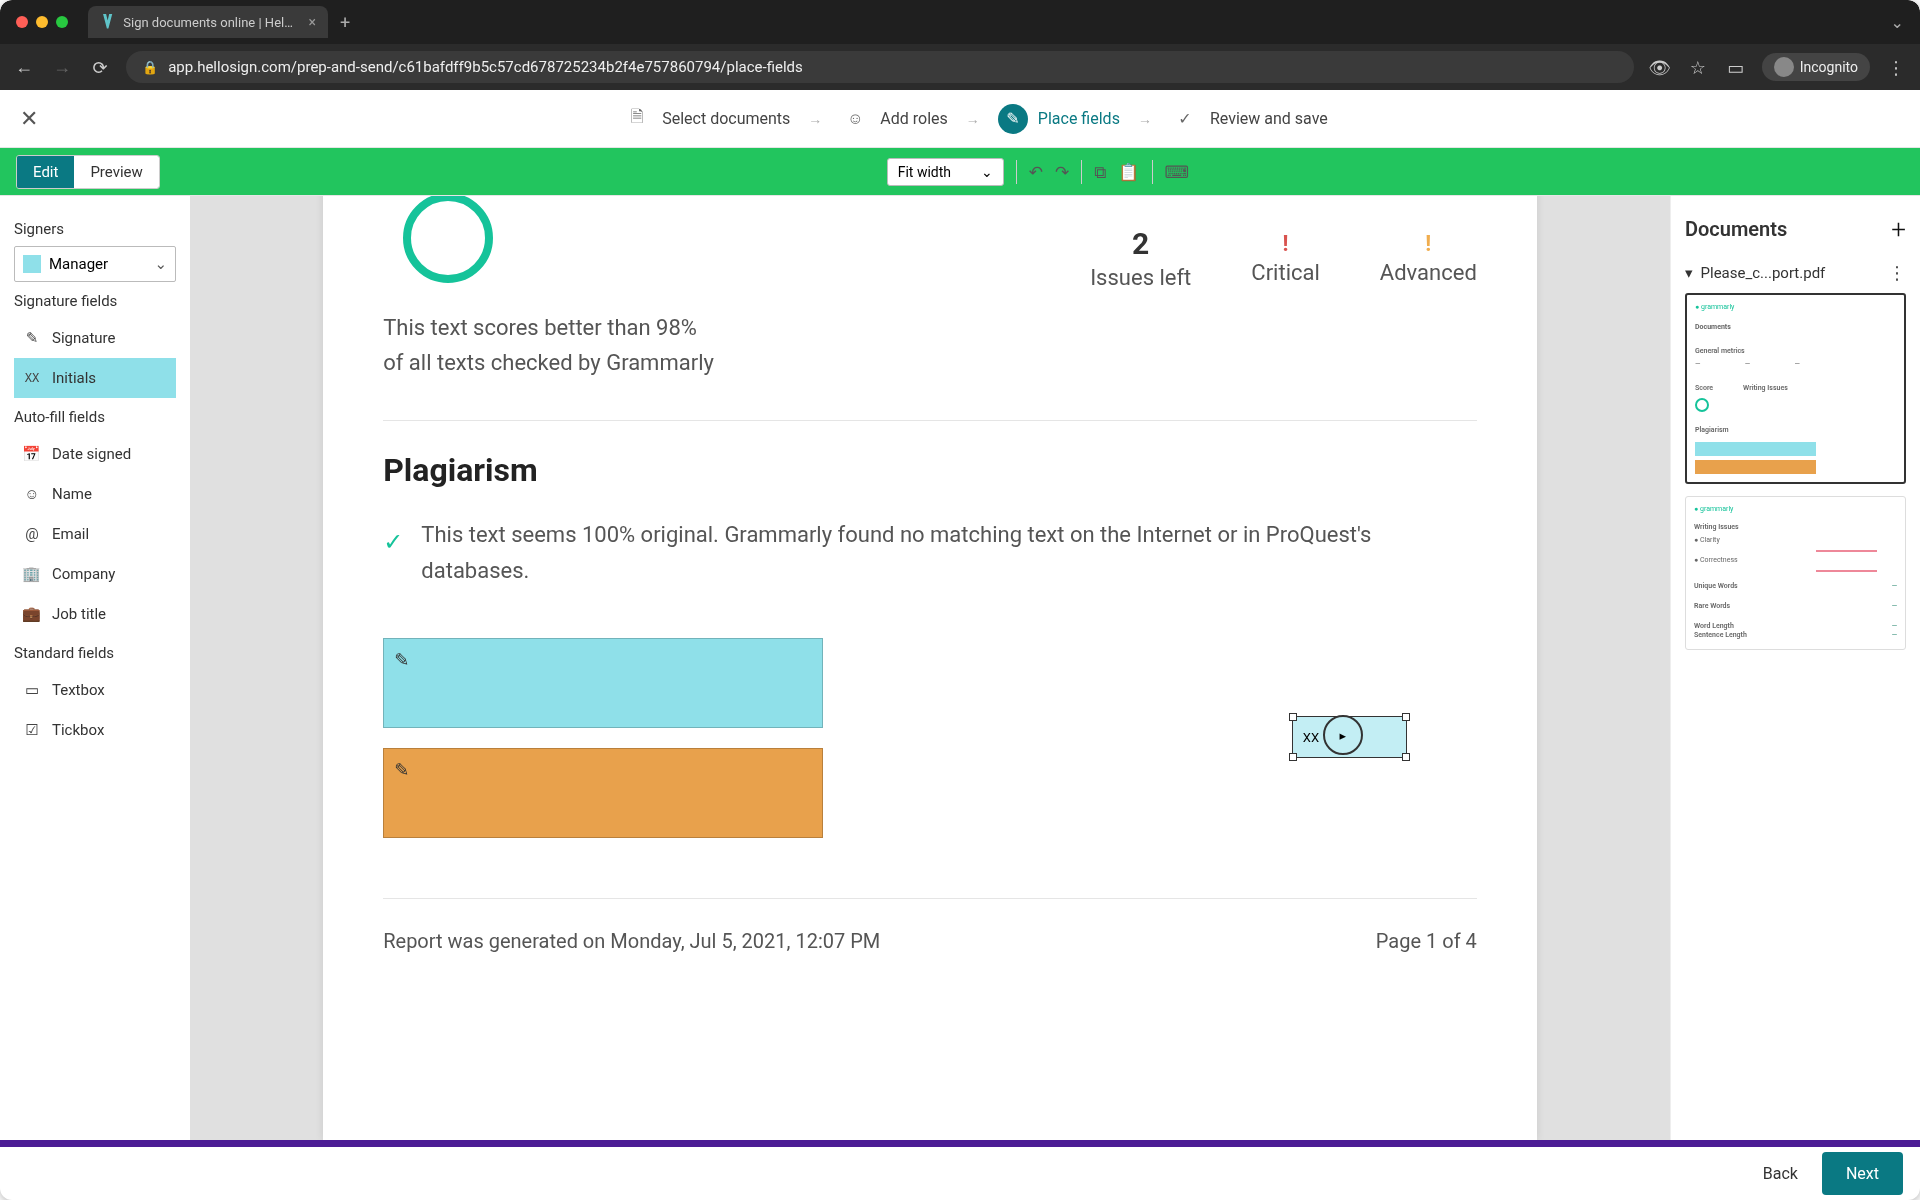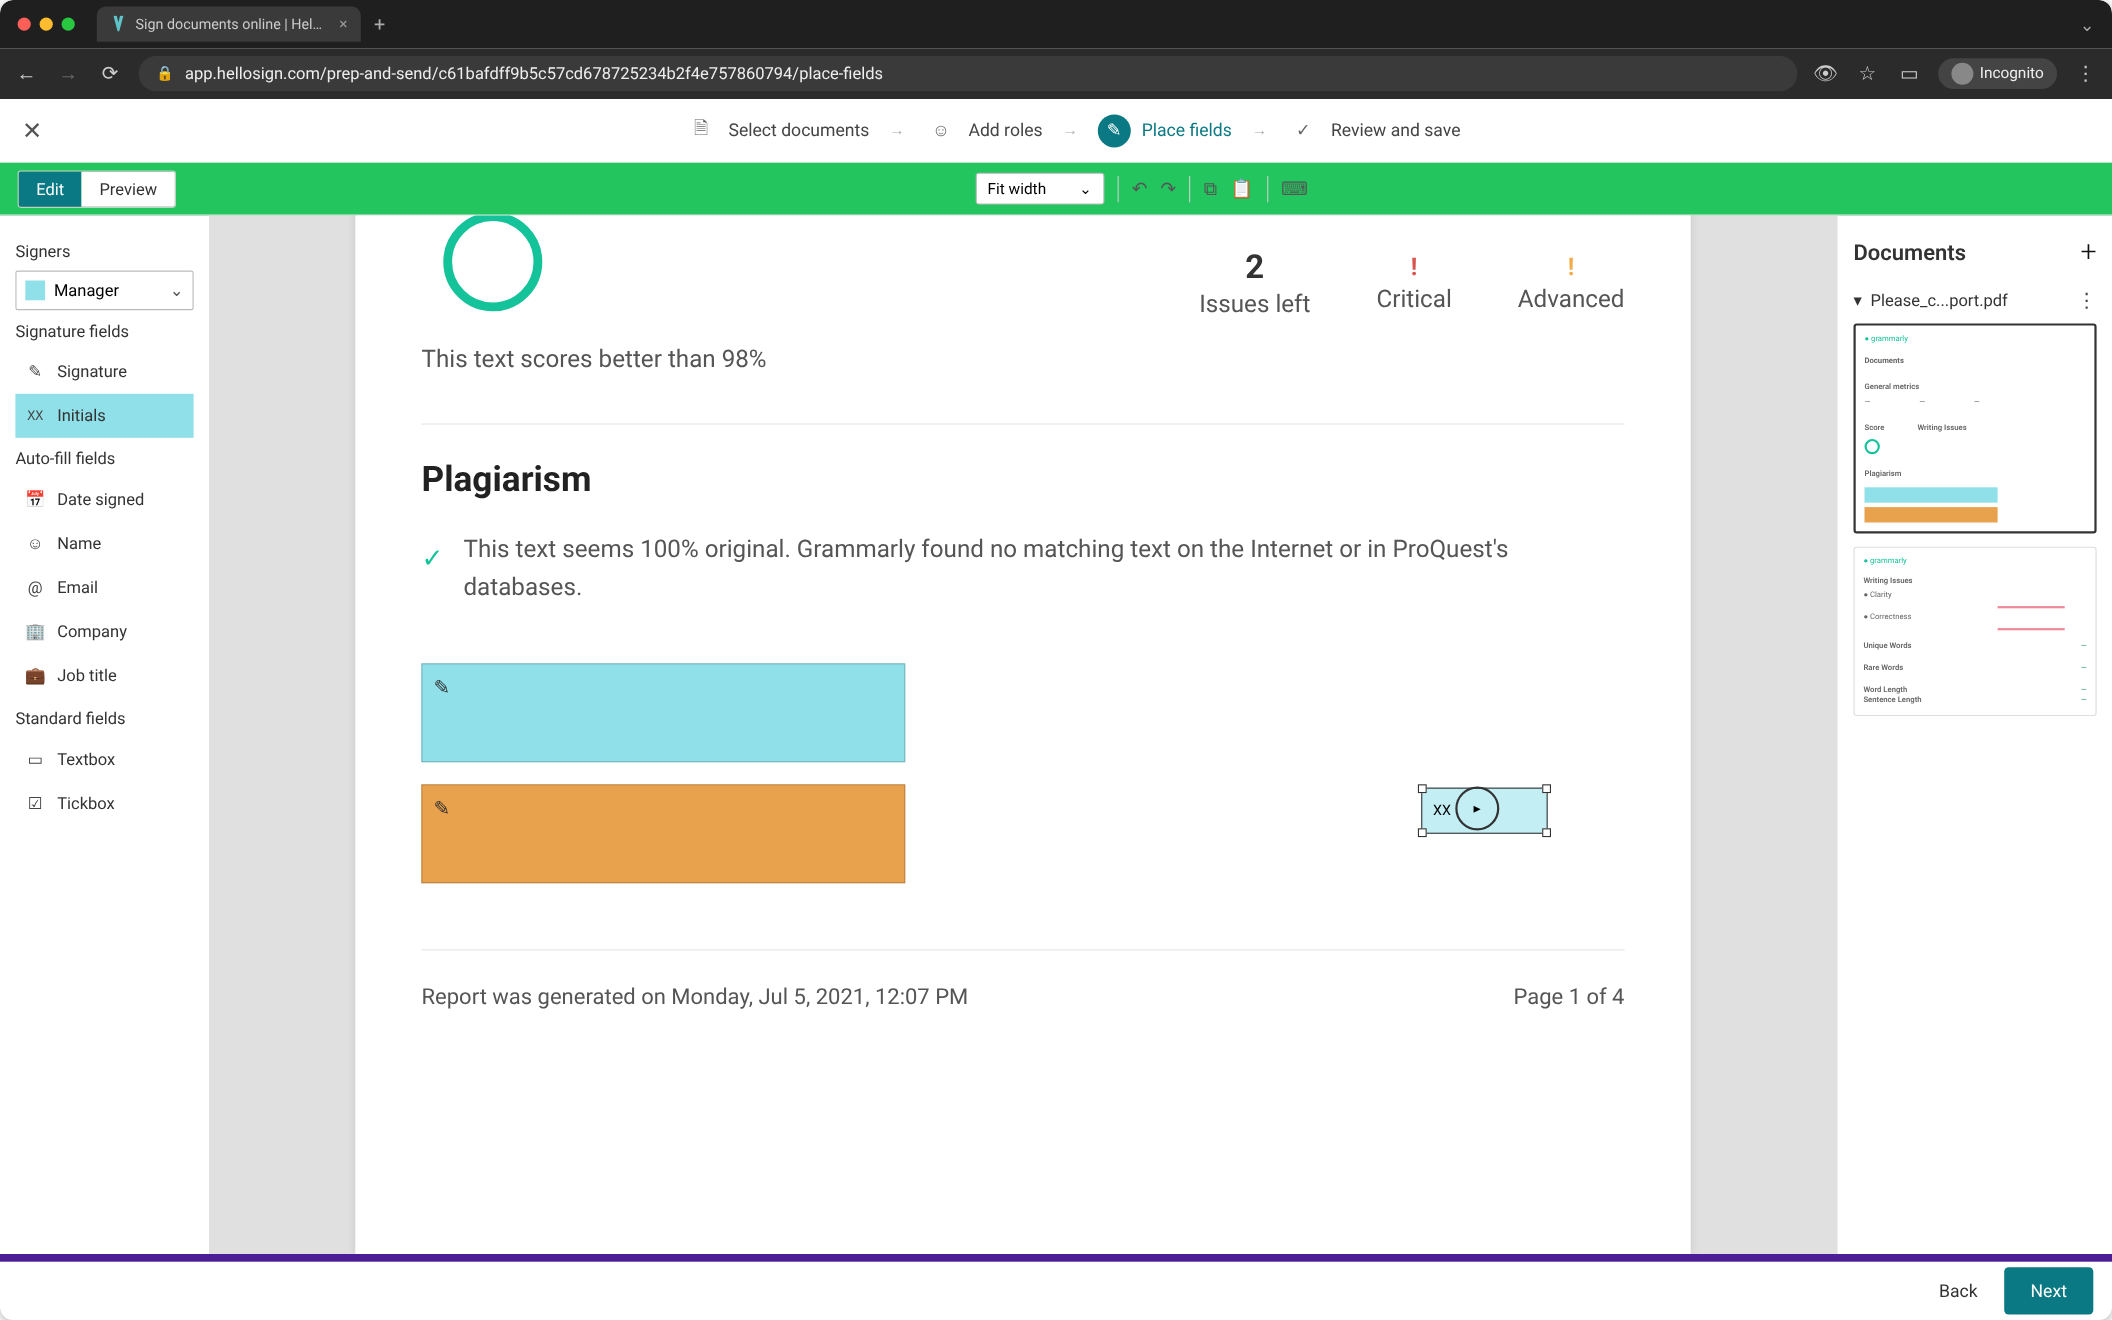--- a/index.html
+++ b/index.html
@@ -260,20 +260,21 @@
           <div class="stat-label">Critical</div>
         </div>
         <div class="stat">
           <div class="stat-num adv">!</div>
           <div class="stat-label">Advanced</div>
         </div>
       </div>
 
       <div class="score-text">
         <div>This text scores better than 98%</div>
+        <div>of all texts checked by Grammarly</div>
       </div>
 
       <hr class="doc-hr">
 
       <h2 class="plag-h">Plagiarism</h2>
       <div class="plag-row">
         <span class="plag-check">✓</span>
         <span>This text seems 100% original. Grammarly found no matching text on the Internet or in ProQuest's databases.</span>
       </div>
 

